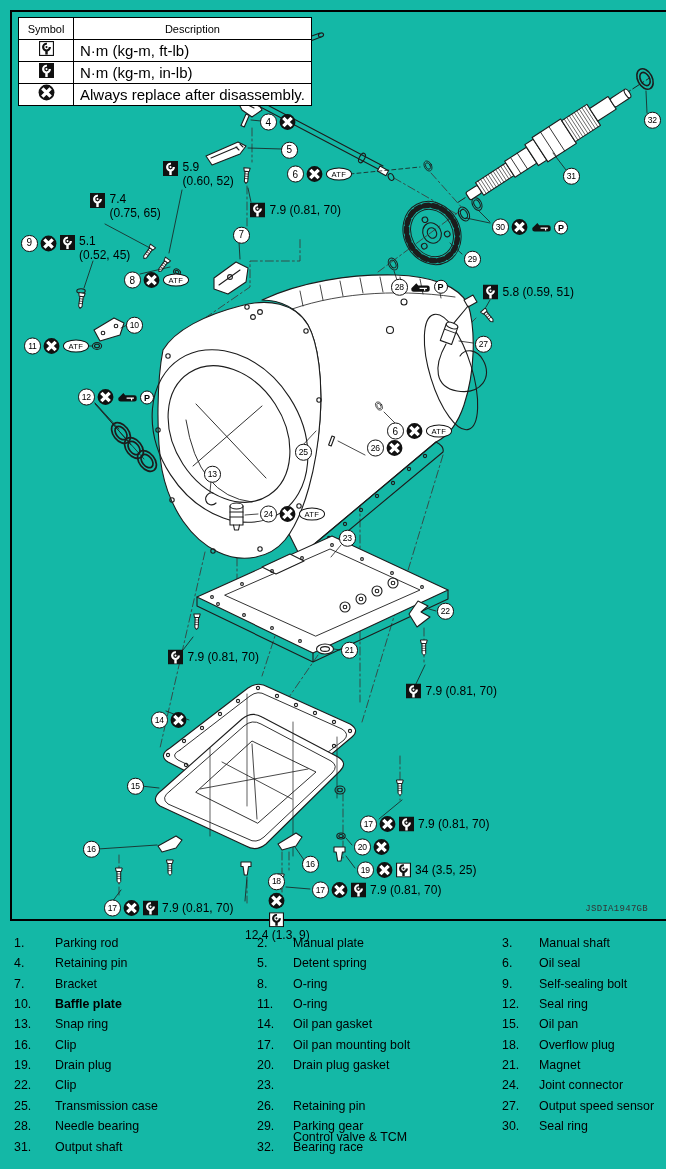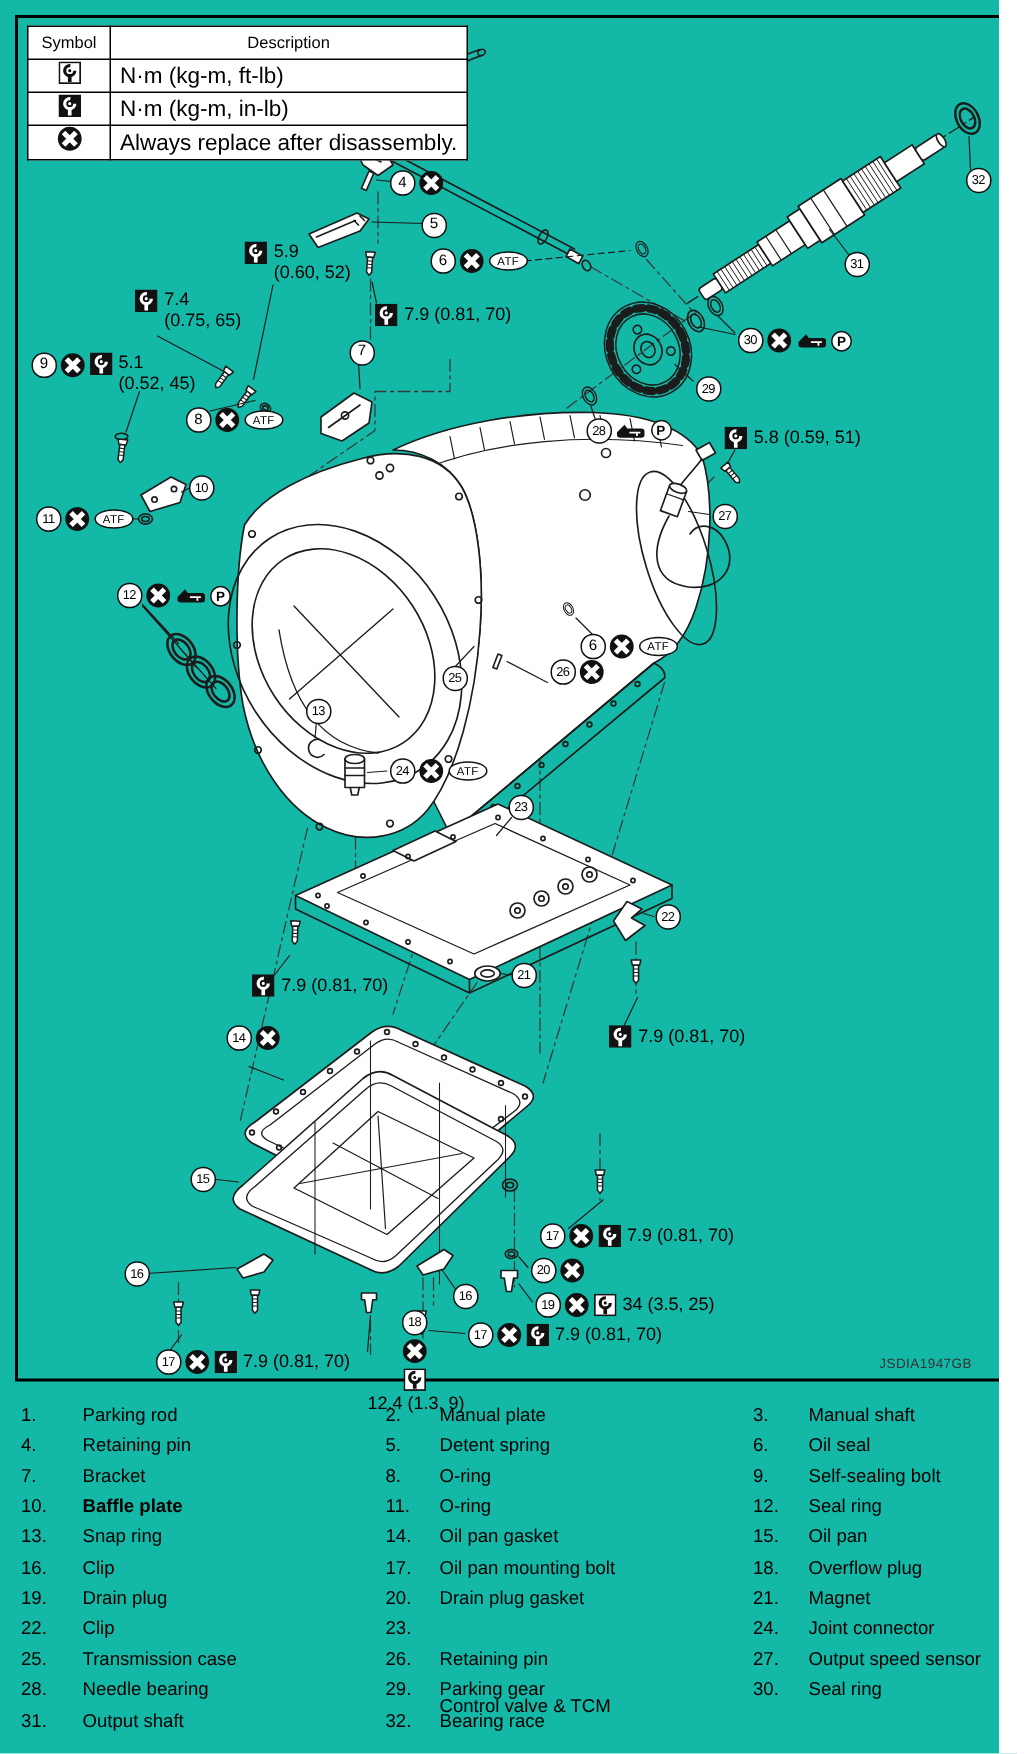--- a/index.html
+++ b/index.html
@@ -4,21 +4,21 @@
 <style>
   html,body{margin:0;padding:0;background:#fff;}
   .page{position:relative;width:666px;height:1169px;background:#14b8a6;font-family:"Liberation Sans",sans-serif;overflow:hidden;}
   .frame{position:absolute;left:10px;top:10px;width:662px;height:911px;border:2px solid #000;box-sizing:border-box;z-index:0;}
   svg.draw{position:absolute;left:0;top:0;z-index:1;}
   .legend{position:absolute;left:18px;top:17px;border-collapse:collapse;background:#fff;z-index:3;}
   .legend th,.legend td{border:1.2px solid #000;color:#000;padding:0 5px;height:21px;text-align:center;font-weight:normal;}
   .legend th{font-size:11px;}
   .legend td.desc{font-size:15px;text-align:left;padding:0 6px;white-space:nowrap;}
   .legend td.sym{width:44px;}
-  .figid{position:absolute;right:18px;top:904px;font-size:9px;color:#333;letter-spacing:.3px;z-index:3;}
+  .figid{position:absolute;right:18px;top:904px;font-size:9px;color:#333;letter-spacing:.3px;z-index:3;font-family:Liberation Mono, monospace;}
   .layer{position:absolute;left:0;top:0;width:686px;height:1169px;z-index:2;}
   .ann{position:absolute;display:flex;align-items:center;gap:2.5px;white-space:nowrap;transform:translateY(-50%);}
   .ann.two{transform:translateY(-9px);align-items:flex-start;}
   .bub{box-sizing:border-box;min-width:16.5px;height:16.5px;border:1.5px solid #111;border-radius:50%;background:#fff;display:flex;align-items:center;justify-content:center;font-size:10px;line-height:1;color:#000;padding:0 1px;flex:0 0 auto;}
   .bub.w2{font-size:8.6px;letter-spacing:-.4px;}
   .ic{display:inline-flex;align-items:center;flex:0 0 auto;}
   .atf{display:inline-block;border:1.3px solid #111;border-radius:50%;padding:2px 5px 1px;font-size:7.6px;line-height:8px;letter-spacing:.3px;color:#000;background:#fff;}
   .pcirc{box-sizing:border-box;width:14px;height:14px;border:1.4px solid #111;border-radius:50%;display:inline-flex;align-items:center;justify-content:center;font-size:9px;font-weight:700;color:#000;background:#fff;}
   .tq{font-size:12px;line-height:13.5px;color:#000;margin-left:2px;}
   .pnum,.pname{position:absolute;font-size:12.4px;color:#000;white-space:nowrap;}
@@ -537,21 +537,21 @@
       </div>
       <div class="ann" style="left: 339px; top: 538px;">
         <span class="bub w2">23</span>
       </div>
       <div class="ann" style="left: 437px; top: 611px;">
         <span class="bub w2">22</span>
       </div>
       <div class="ann" style="left: 341px; top: 650px;">
         <span class="bub w2">21</span>
       </div>
-      <div class="ann" style="left: 151px; top: 692px;">
+      <div class="ann" style="left: 151px; top: 720px;">
         <span class="bub w2">14</span>
         <span class="ic">
           <svg viewBox="0 0 18 18" width="17" height="17">
             <circle cx="9" cy="9" r="8.4" fill="#111"></circle>
             <path d="M4.6 4.6 L13.4 13.4 M13.4 4.6 L4.6 13.4" stroke="#fff" stroke-width="3.6"></path>
           </svg>
         </span>
       </div>
       <div class="ann" style="left: 127px; top: 786px;">
         <span class="bub w2">15</span>

